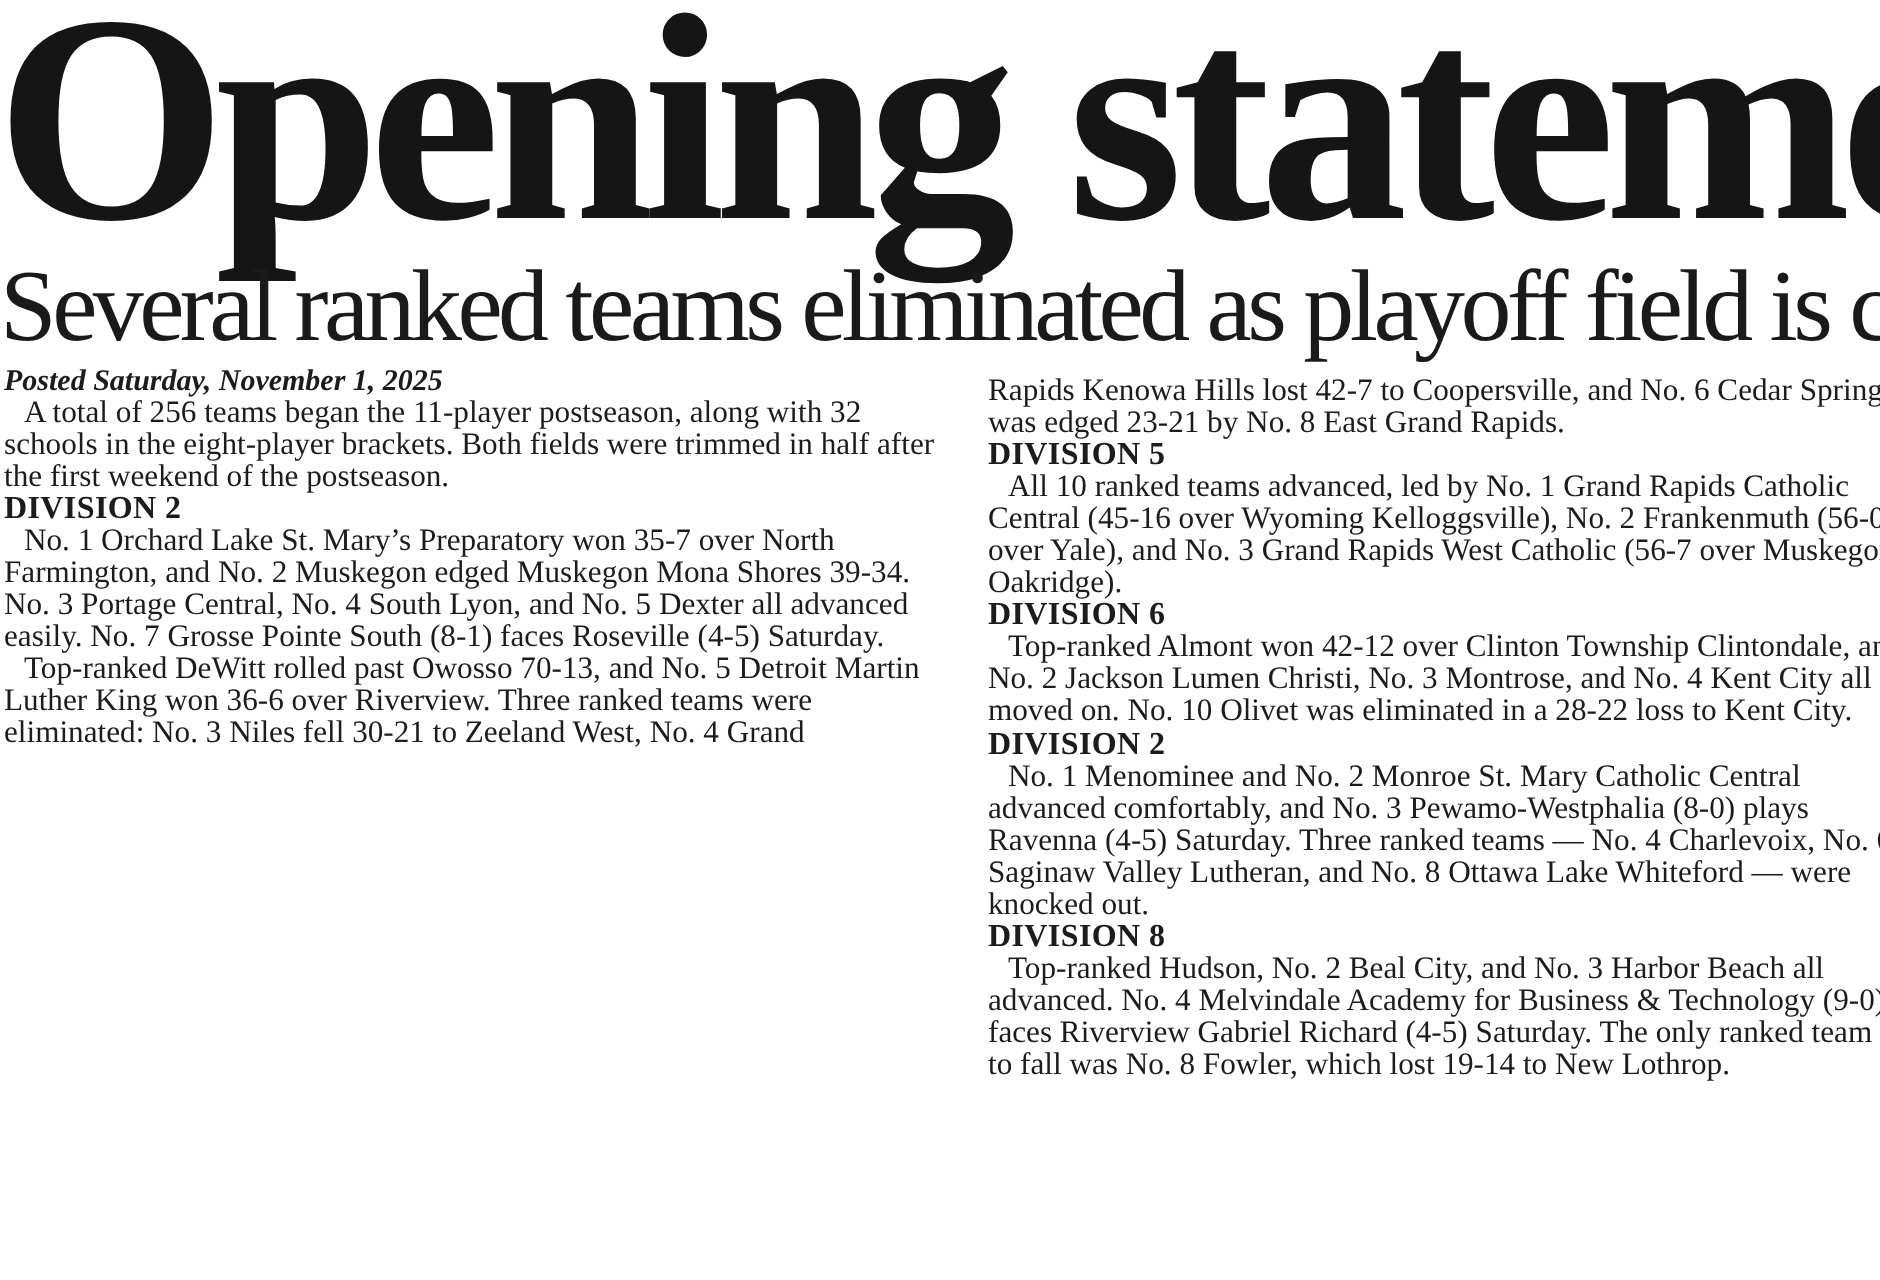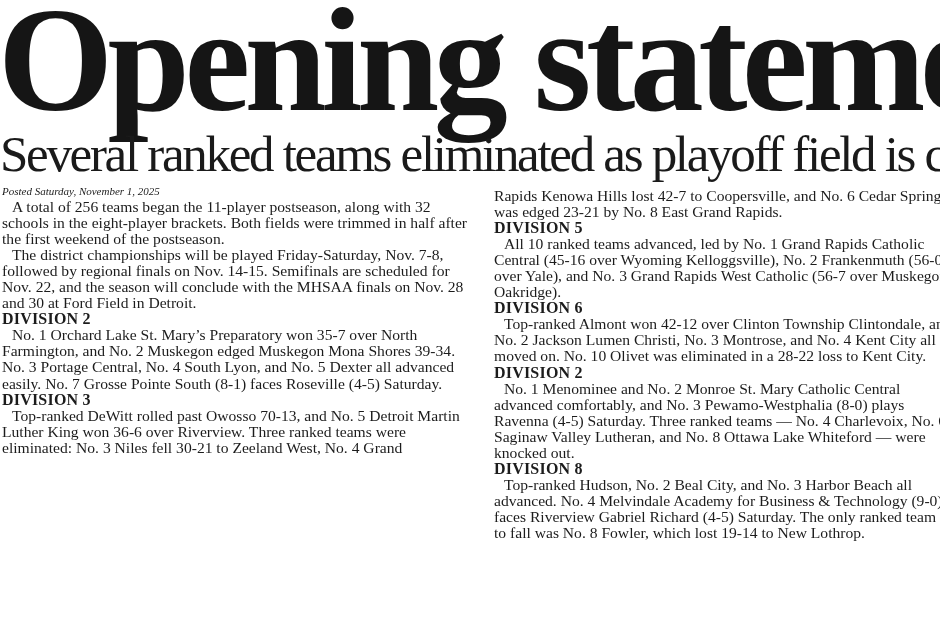--- a/index.html
+++ b/index.html
@@ -16,41 +16,39 @@
     font-size: 51px; line-height: 56px; letter-spacing: -2.3px; white-space: nowrap;
     color: #1a1a1a; margin: 0;
   }
   .col {
     position: absolute; top: 184px;
     font-family: "Liberation Serif", serif; font-size: 15.6px; line-height: 16.05px;
     color: #1c1c1c;
   }
   .col-left { left: 2px; width: 466px; }
   .col-right { left: 494px; width: 458px; top: 188px; }
-  .dateline { font-style: italic; font-size: 11px; line-height: 14px; display: block; margin-bottom: 1px; }
+  .dateline { font-style: italic; font-size: 15px; line-height: 14px; display: block; margin-bottom: 1px; font-weight: bold; }
   .para { margin: 0; text-indent: 10px; }
   .para.cont { text-indent: 0; }
   .section-head { margin: 0; font-weight: bold; font-size: 16px; line-height: 16.05px; letter-spacing: 0.2px; }
 </style>
 </head>
 <body>
 
 <h1 class="headline">Opening statements</h1>
 <h2 class="subhead">Several ranked teams eliminated as playoff field is cut in half</h2>
 
 <div class="col col-left">
   <span class="dateline">Posted Saturday, November 1, 2025</span>
   <p class="para">A total of 256 teams began the 11-player postseason, along with 32 schools in the eight-player brackets. Both fields were trimmed in half after the first weekend of the postseason.</p>
-  <p class="para">The district championships will be played Friday-Saturday, Nov. 7-8, followed by regional finals on Nov. 14-15. Semifinals are scheduled for Nov. 22, and the season will conclude with the MHSAA finals on Nov. 28 and 30 at Ford Field in Detroit.</p>
 
 
   <h3 class="section-head">DIVISION 2</h3>
   <p class="para">No. 1 Orchard Lake St. Mary’s Preparatory won 35-7 over North Farmington, and No. 2 Muskegon edged Muskegon Mona Shores 39-34. No. 3 Portage Central, No. 4 South Lyon, and No. 5 Dexter all advanced easily. No. 7 Grosse Pointe South (8-1) faces Roseville (4-5) Saturday.</p>
 
-  <h3 class="section-head">DIVISION 3</h3>
   <p class="para">Top-ranked DeWitt rolled past Owosso 70-13, and No. 5 Detroit Martin Luther King won 36-6 over Riverview. Three ranked teams were eliminated: No. 3 Niles fell 30-21 to Zeeland West, No. 4 Grand</p>
 </div>
 
 <div class="col col-right">
   <p class="para cont">Rapids Kenowa Hills lost 42-7 to Coopersville, and No. 6 Cedar Springs was edged 23-21 by No. 8 East Grand Rapids.</p>
 
 
   <h3 class="section-head">DIVISION 5</h3>
   <p class="para">All 10 ranked teams advanced, led by No. 1 Grand Rapids Catholic Central (45-16 over Wyoming Kelloggsville), No. 2 Frankenmuth (56-0 over Yale), and No. 3 Grand Rapids West Catholic (56-7 over Muskegon Oakridge).</p>
 

